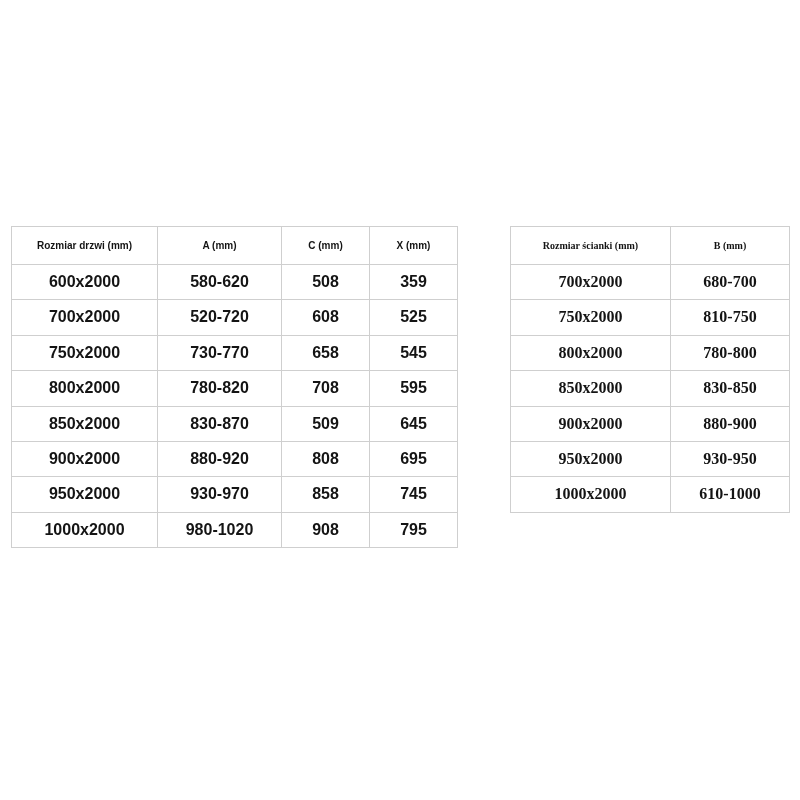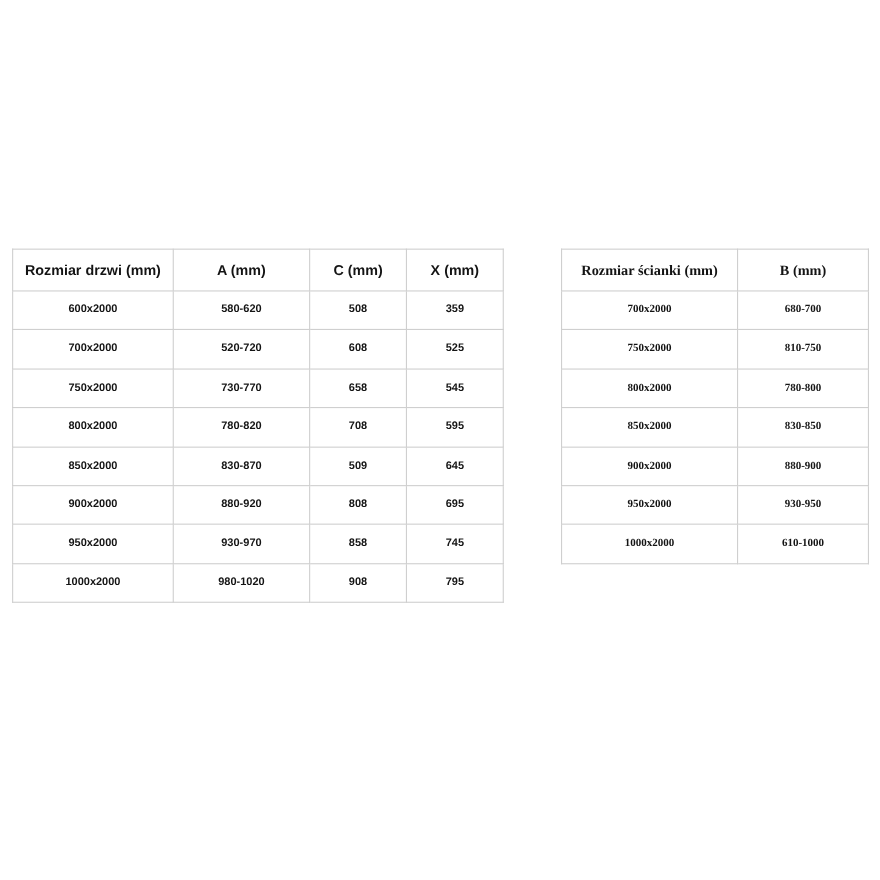--- a/index.html
+++ b/index.html
@@ -32,32 +32,32 @@
     font-family: Liberation Serif, serif;
   }
   table.spec {
     border-collapse: collapse;
     table-layout: fixed;
   }
   table.spec td, table.spec th {
     border: 1px solid #cfcfcf;
     text-align: center;
     vertical-align: middle;
-    font-size: 10px;
+    font-size: 16px;
     font-weight: bold;
     color: #141414;
     padding: 0;
     height: 34.4px;
     line-height: 34.4px;
     white-space: nowrap;
   }
   table.spec thead th {
     height: 37px;
     line-height: 37px;
-    font-size: 13px;
+    font-size: 10px;
   }
   
   #doors-table col.c0 { width: 146px; }
   #doors-table col.c1 { width: 124px; }
   #doors-table col.c2 { width: 88px; }
   #doors-table col.c3 { width: 88px; }
   
   #wall-table col.c0 { width: 160px; }
   #wall-table col.c1 { width: 119px; }
 </style>

